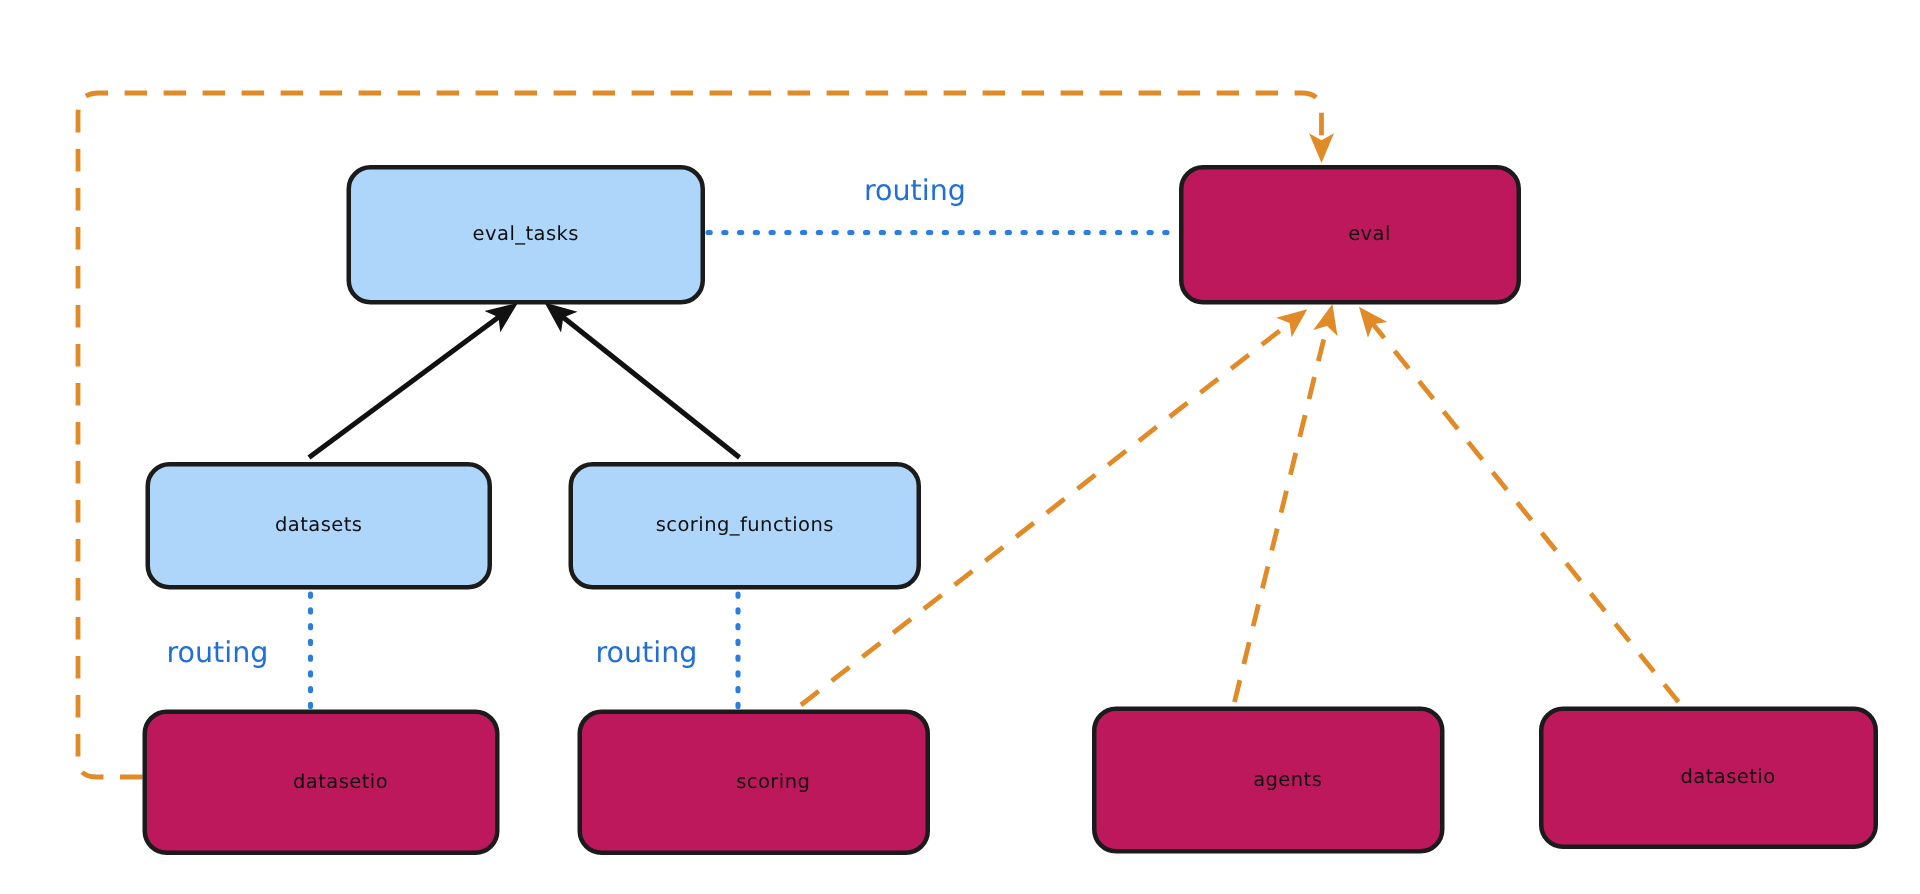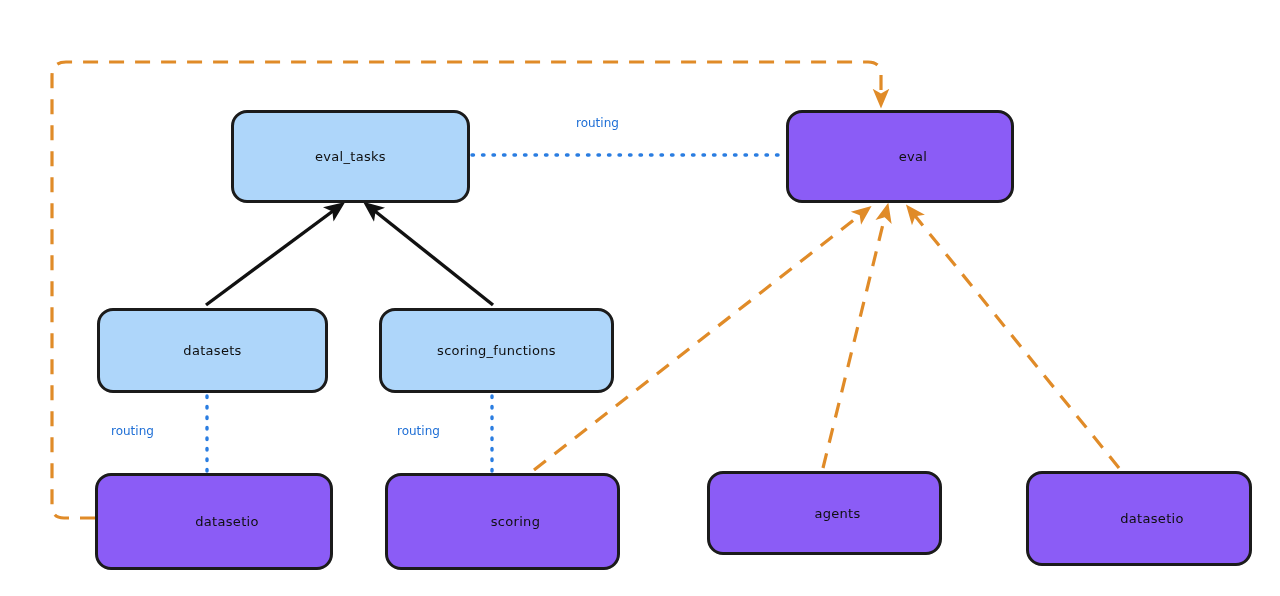--- a/index.html
+++ b/index.html
@@ -34,35 +34,35 @@
     display: flex;
     align-items: center;
     justify-content: center;
     z-index: 2;
   }
   .node.api {
     background: #ace0fa;
     background: #aed6fa;
   }
   .node.provider {
-    background: #8b5cf6;
+    background: #be185d;
     padding-left: 26px;
   }
   .node-label {
     font-family: "DejaVu Sans", sans-serif;
     font-size: 13px;
     color: #0f0f0f;
     letter-spacing: 0.3px;
     white-space: nowrap;
     user-select: none;
   }
   .edge-label {
     position: absolute;
     font-family: "DejaVu Sans", sans-serif;
-    font-size: 12px;
+    font-size: 19px;
     color: #1f6fd6;
     white-space: nowrap;
     z-index: 3;
     user-select: none;
   }
 </style>
 </head>
 <body>
 
 <div id="canvas">
@@ -113,21 +113,21 @@
   </div>
 
   <div class="node provider" style="left:95px; top:473px; width:238px; height:97px;">
     <span class="node-label">datasetio</span>
   </div>
 
   <div class="node provider" style="left:385px; top:473px; width:235px; height:97px;">
     <span class="node-label">scoring</span>
   </div>
 
-  <div class="node provider" style="left:707px; top:471px; width:235px; height:84px;">
+  <div class="node provider" style="left:728px; top:471px; width:235px; height:98px;">
     <span class="node-label">agents</span>
   </div>
 
   <div class="node provider" style="left:1026px; top:471px; width:226px; height:95px;">
     <span class="node-label">datasetio</span>
   </div>
 
   <div class="edge-label" style="left:576px; top:116px;">routing</div>
 
   <div class="edge-label" style="left:111px; top:424px;">routing</div>

